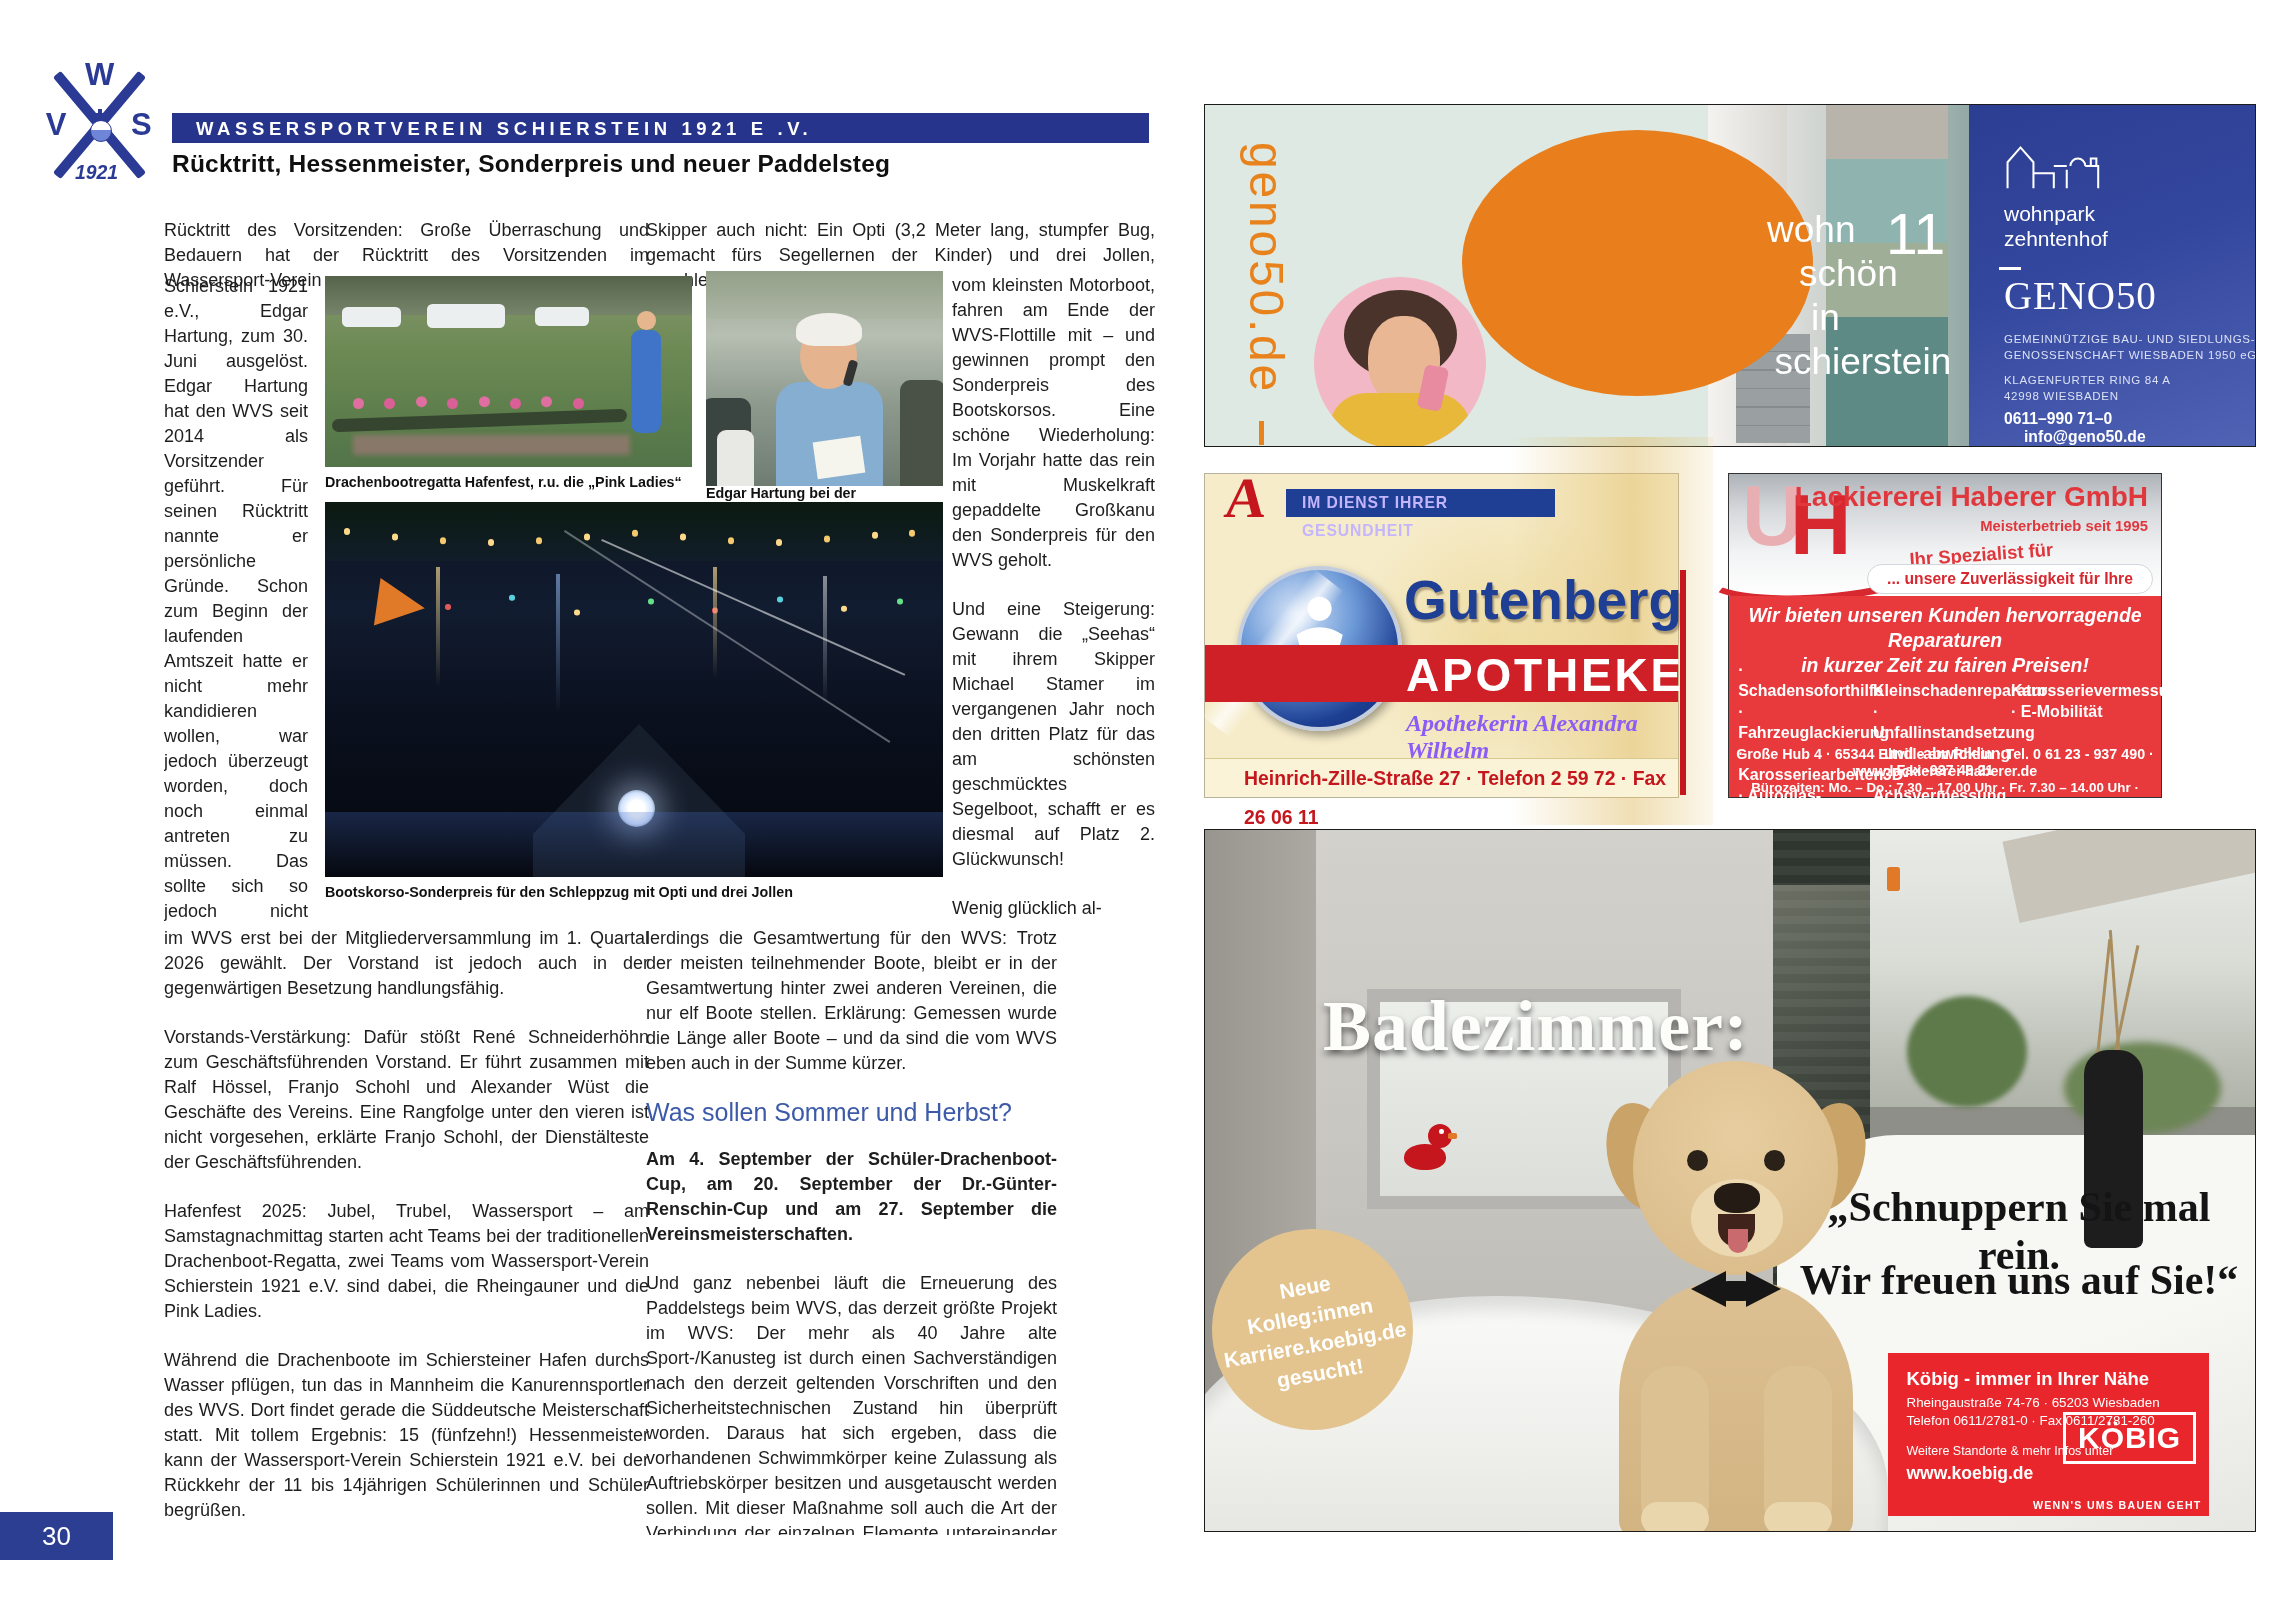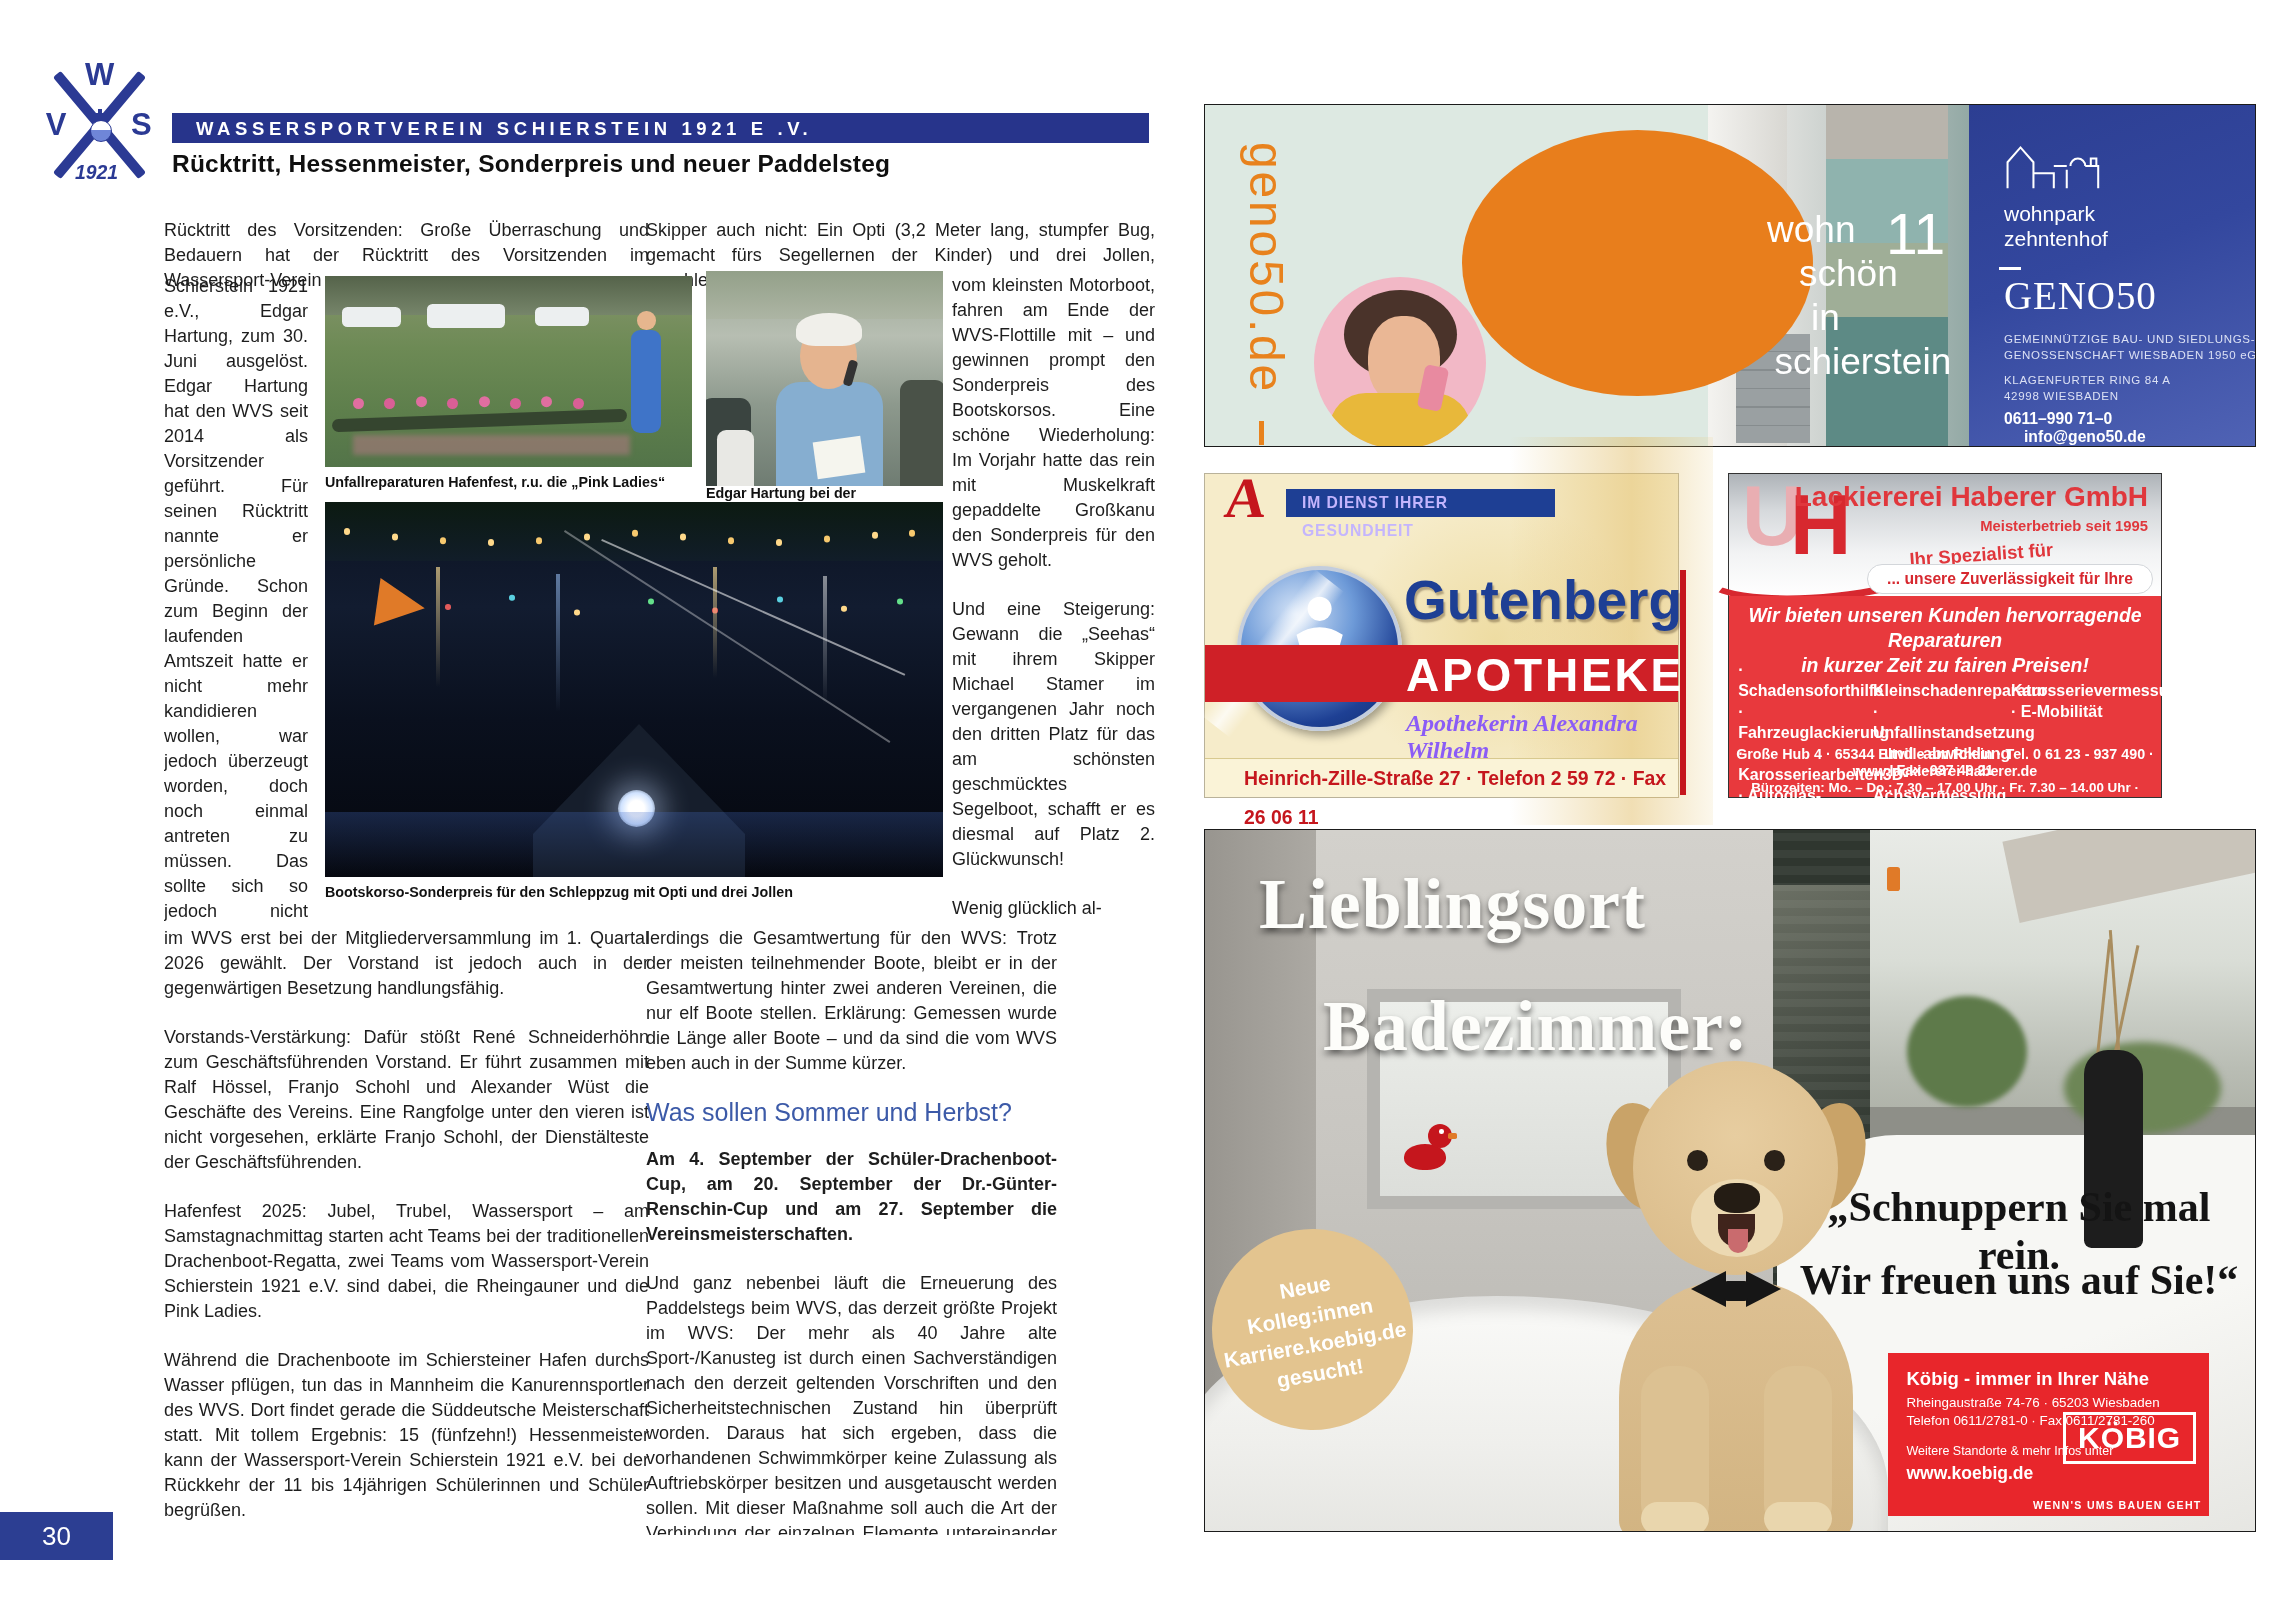--- a/index.html
+++ b/index.html
@@ -306,21 +306,21 @@
     <div class="ph1-trees"></div>
     <div class="ph1-boat ph1-b1"></div>
     <div class="ph1-boat ph1-b2"></div>
     <div class="ph1-boat ph1-b3"></div>
     <div class="ph1-figure"></div>
     <div class="ph1-head"></div>
     <div class="ph1-paddlers"></div>
     <div class="ph1-hull"></div>
     <div class="ph1-reflect"></div>
   </div>
-  <div class="abs caption cap1">Unfallreparaturen Hafenfest, r.u. die „Pink Ladies“</div>
+  <div class="abs caption cap1">Drachenbootregatta Hafenfest, r.u. die „Pink Ladies“</div>
 
   <div class="abs ph2">
     <div class="ph2-trees"></div>
     <div class="ph2-sil-l"></div>
     <div class="ph2-sil-r"></div>
     <div class="ph2-kid"></div>
     <div class="ph2-shirt"></div>
     <div class="ph2-head"></div>
     <div class="ph2-hair"></div>
     <div class="ph2-mic"></div>
@@ -492,21 +492,20 @@
       <div class="k-plant2"></div>
       <div class="k-cone"></div>
     </div>
     <div class="k-tub2"></div>
     <div class="k-stem k-st1"></div>
     <div class="k-stem k-st2"></div>
     <div class="k-stem k-st3"></div>
     <div class="k-vase"></div>
     <div class="k-floor"></div>
     <div class="k-tub"></div>
-    <div class="k-headline k-h1">Lieblingsort</div>
     <div class="k-headline k-h2">Badezimmer:</div>
     <div class="k-quote k-q1">„Schnuppern Sie mal rein.</div>
     <div class="k-quote k-q2">Wir freuen uns auf Sie!“</div>
     <div class="k-jobs">
       <div>Neue</div>
       <div>Kolleg:innen</div>
       <div>Karriere.koebig.de</div>
       <div>gesucht!</div>
     </div>
     <div class="dog">

